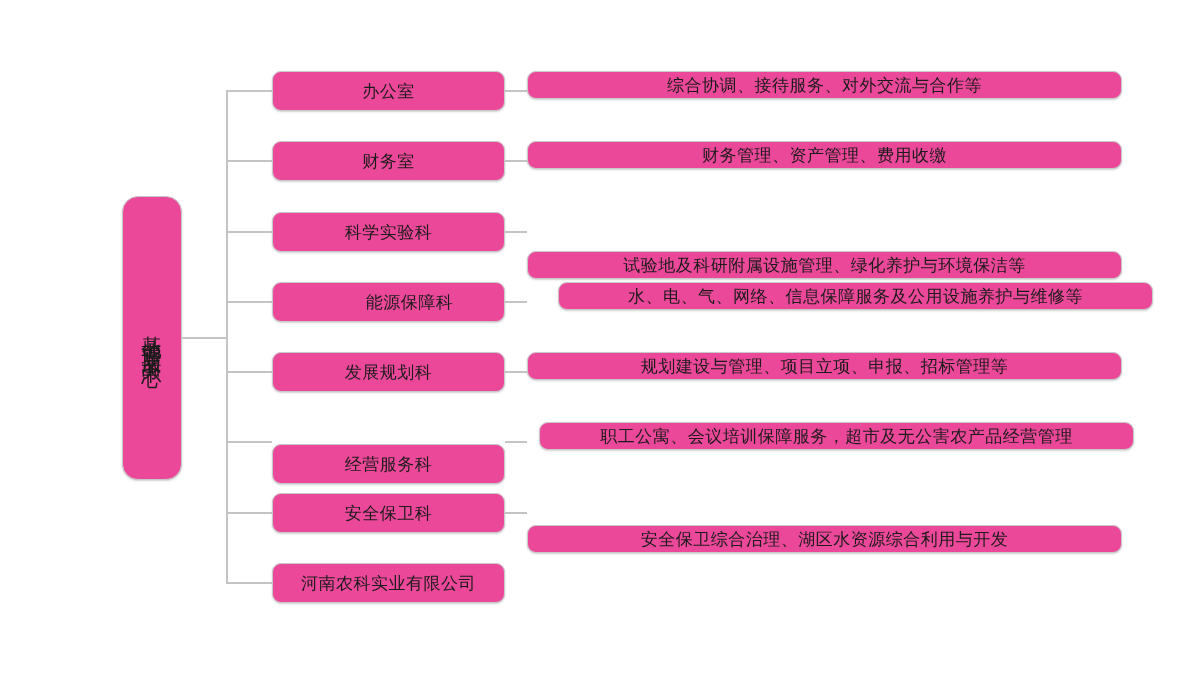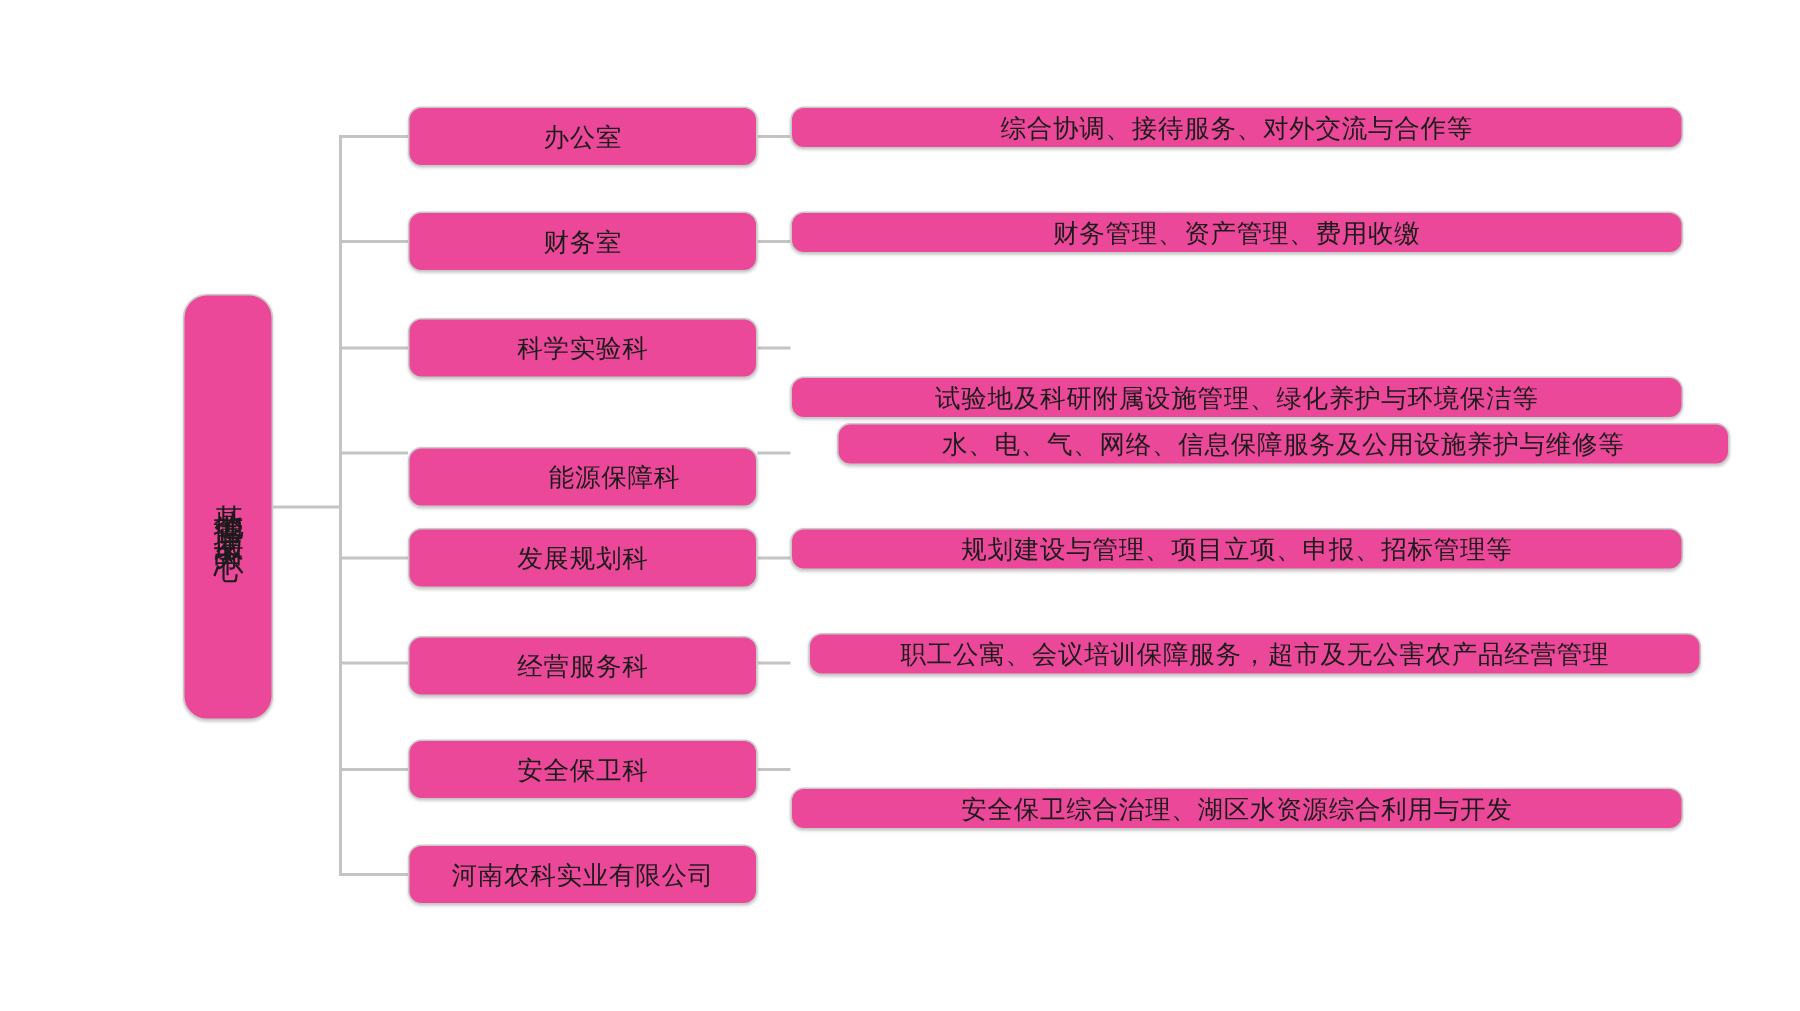--- a/index.html
+++ b/index.html
@@ -132,27 +132,27 @@
 
   <div class="node dept-node" style="top:71px;">
     <span>办公室</span>
   </div>
   <div class="node dept-node" style="top:141px;">
     <span>财务室</span>
   </div>
   <div class="node dept-node" style="top:212px;">
     <span>科学实验科</span>
   </div>
-  <div class="node dept-node" style="top:298px;padding-left:42px;">
+  <div class="node dept-node" style="top:282px;padding-left:42px;">
     <span>能源保障科</span>
   </div>
   <div class="node dept-node" style="top:352px;">
     <span>发展规划科</span>
   </div>
-  <div class="node dept-node" style="top:424px;">
+  <div class="node dept-node" style="top:444px;">
     <span>经营服务科</span>
   </div>
   <div class="node dept-node" style="top:493px;">
     <span>安全保卫科</span>
   </div>
   <div class="node dept-node" style="top:563px;">
     <span>河南农科实业有限公司</span>
   </div>
 
   <div class="node desc-node" style="top:71px;">

